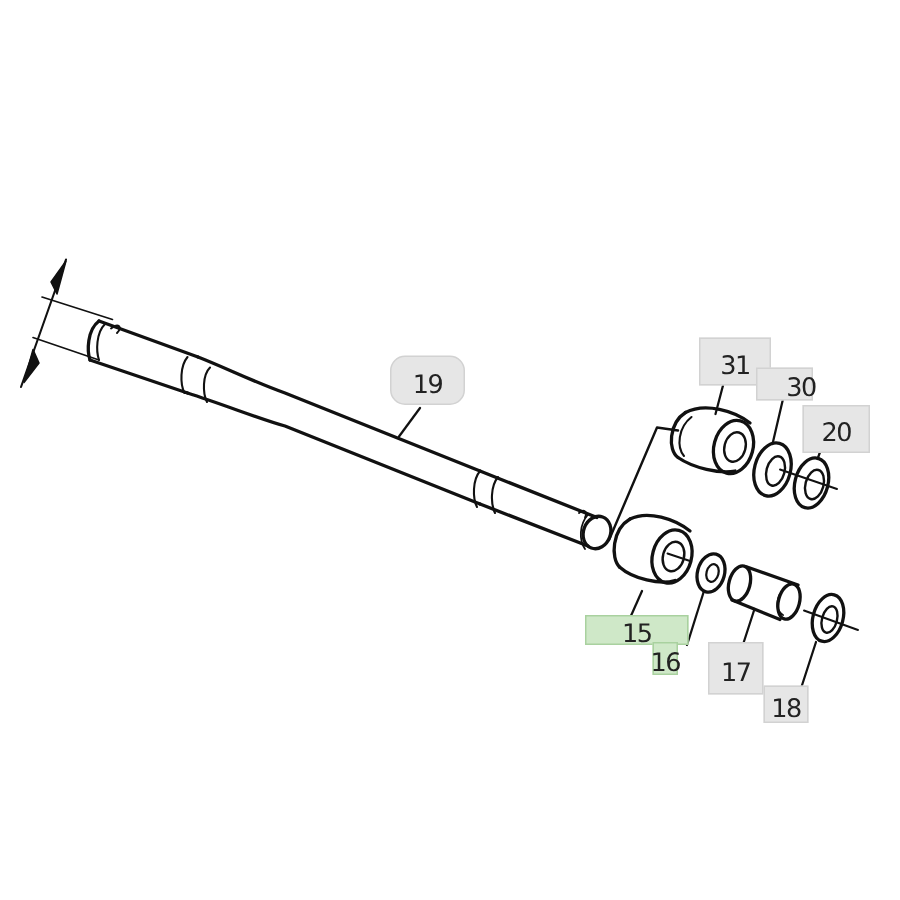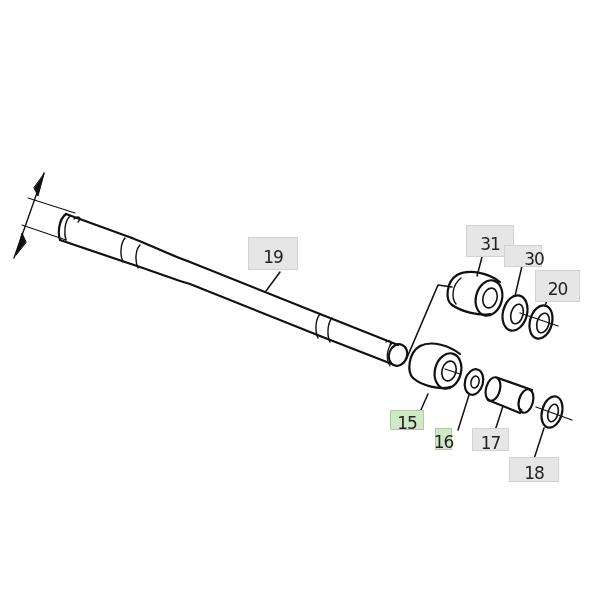--- a/index.html
+++ b/index.html
@@ -113,36 +113,36 @@
       <line x1="522" y1="266" x2="515" y2="296"></line>
       <line x1="556" y1="276" x2="545" y2="306"></line>
       <line x1="428" y1="394" x2="420" y2="412"></line>
       <line x1="469" y1="395" x2="458" y2="430"></line>
       <line x1="503" y1="406" x2="492" y2="440"></line>
       <line x1="544" y1="428" x2="533" y2="462"></line>
     </g>
   </g>
 </svg>
 
-<div class="callout grey" style="left:248px;top:237px;width:50px;height:33px;">
+<div class="callout grey" style="left:260px;top:237px;width:50px;height:33px;border-radius:10px;">
     <span>19</span>
   </div>
 <div class="callout grey" style="left:466px;top:225px;width:48px;height:32px;">
     <span>31</span>
   </div>
 <div class="callout grey" style="left:504px;top:245px;width:38px;height:22px;padding-left:22px;">
     <span>30</span>
   </div>
 <div class="callout grey" style="left:535px;top:270px;width:45px;height:32px;">
     <span>20</span>
   </div>
-<div class="callout green" style="left:390px;top:410px;width:34px;height:20px;text-align:right;">
+<div class="callout green" style="left:390px;top:410px;width:69px;height:20px;text-align:right;">
     <span>15</span>
   </div>
 <div class="callout green" style="left:435px;top:428px;width:17px;height:22px;">
     <span>16</span>
   </div>
-<div class="callout grey" style="left:472px;top:428px;width:37px;height:23px;">
+<div class="callout grey" style="left:472px;top:428px;width:37px;height:35px;">
     <span>17</span>
   </div>
-<div class="callout grey" style="left:509px;top:457px;width:50px;height:25px;">
+<div class="callout grey" style="left:509px;top:457px;width:30px;height:25px;">
     <span>18</span>
   </div>
 
 </body></html>

